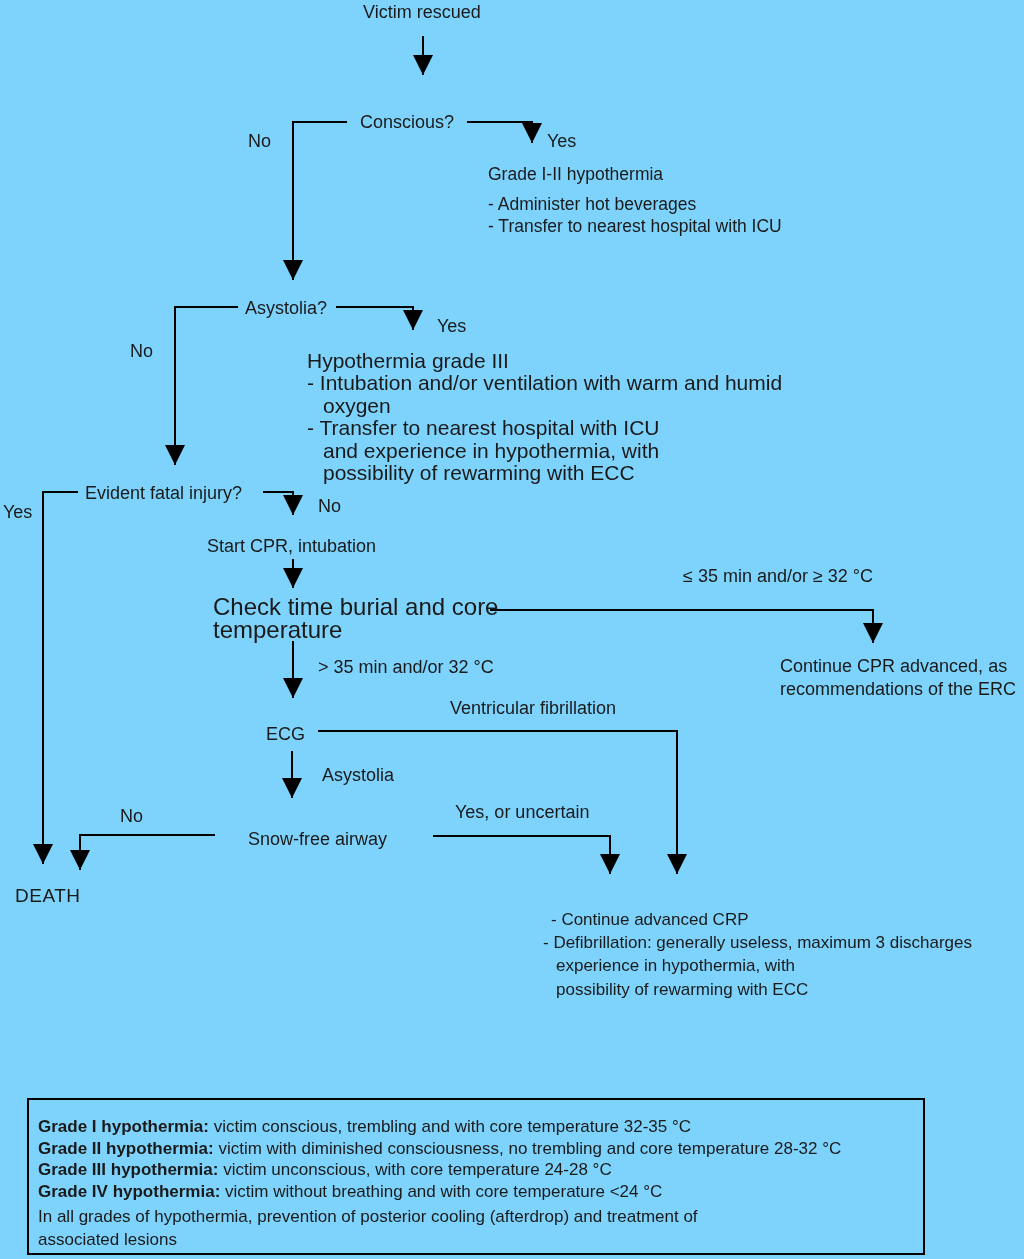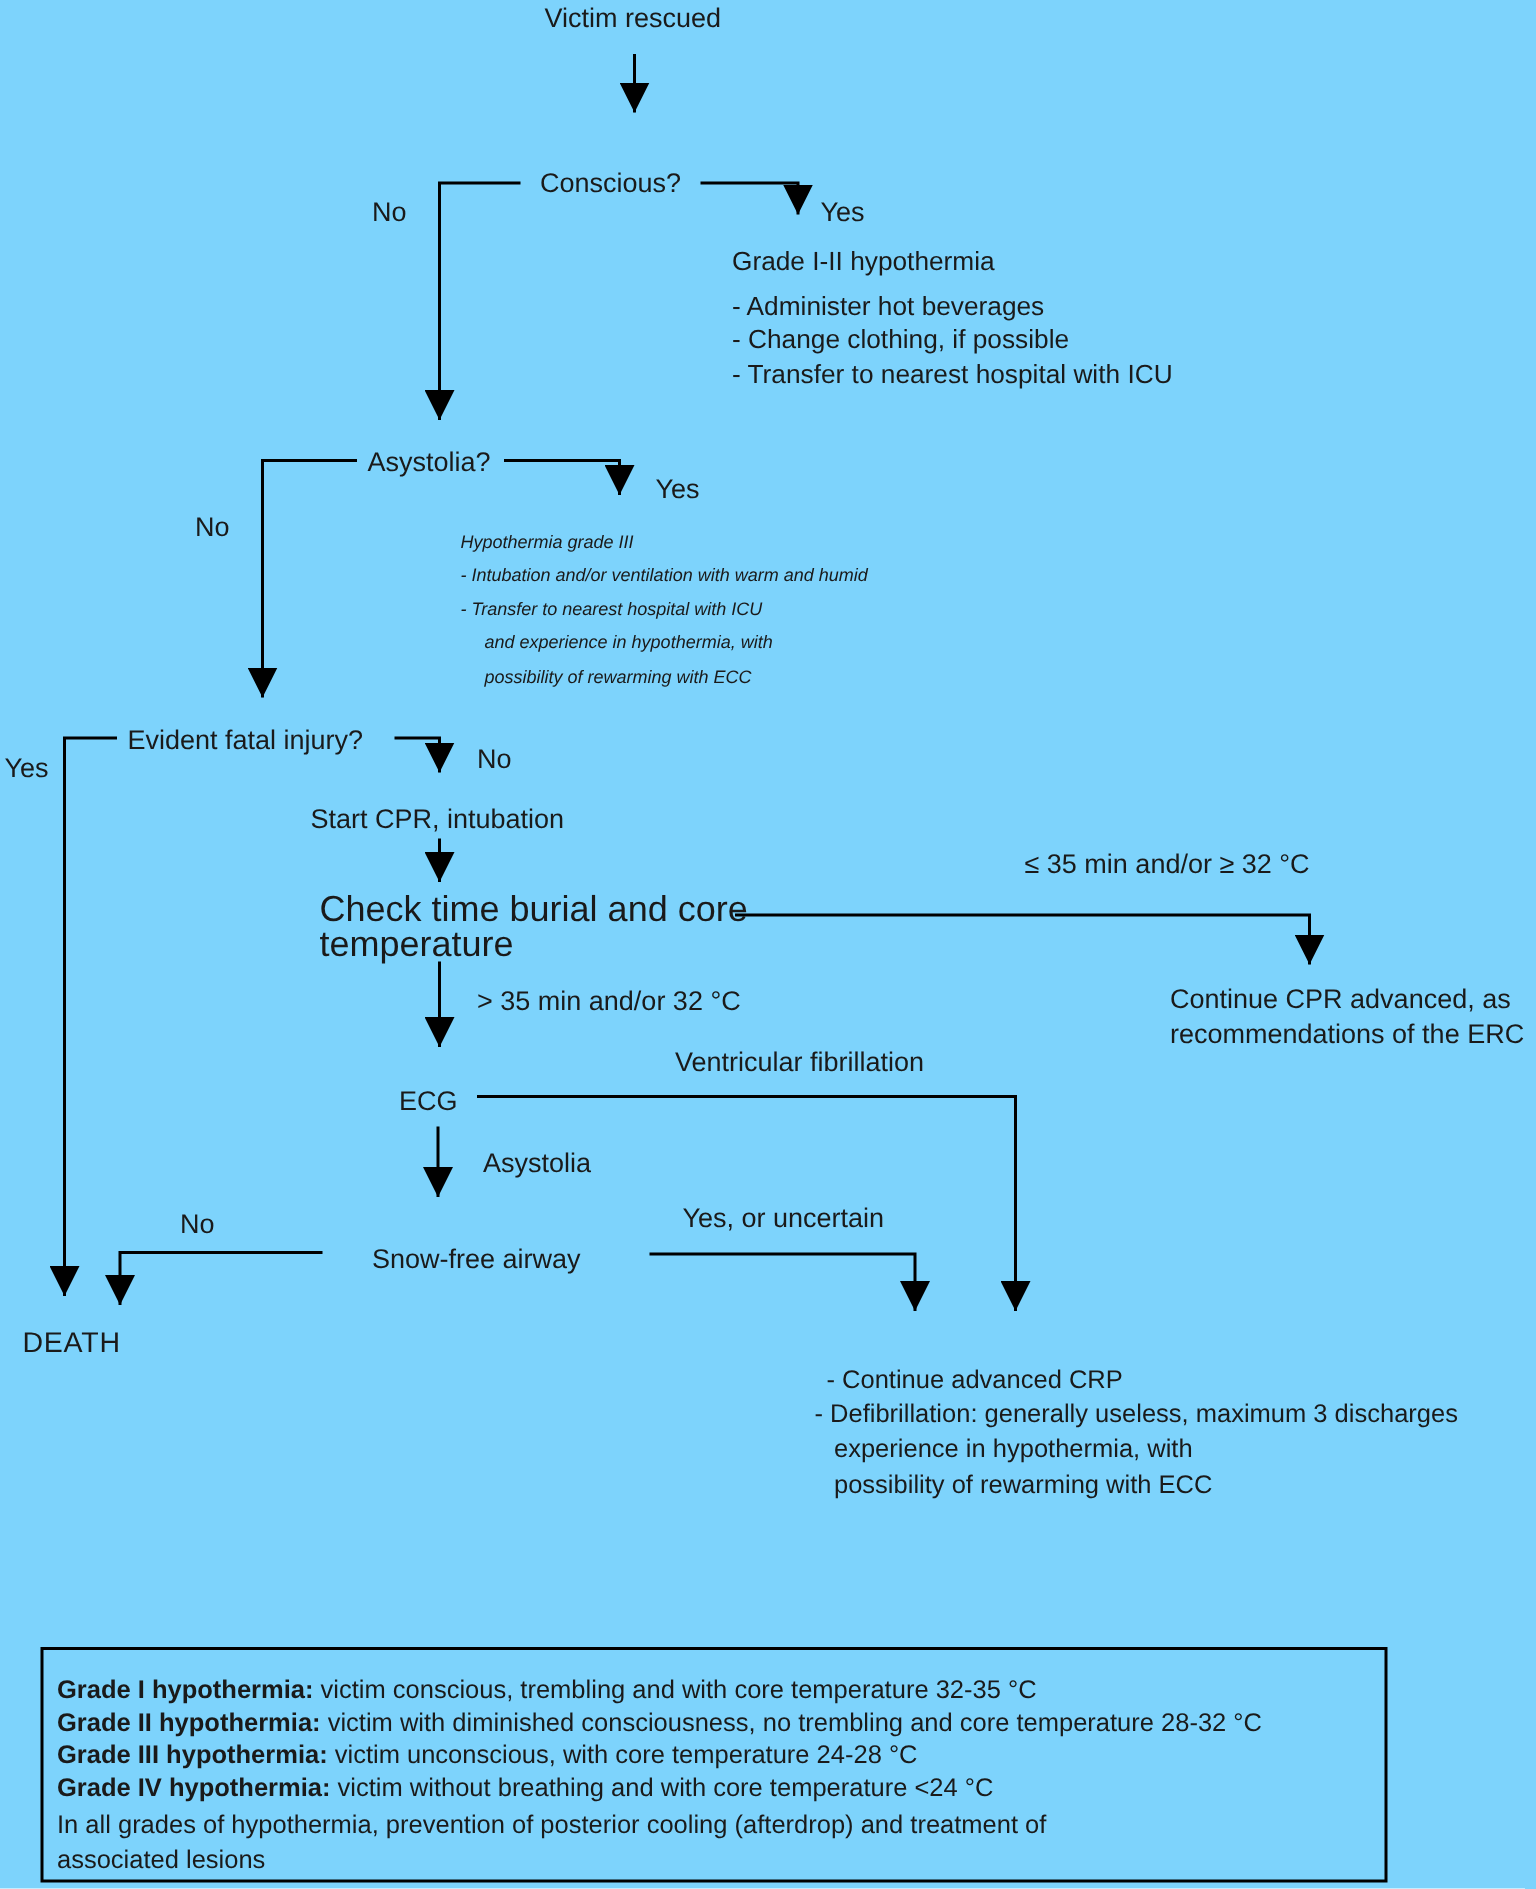--- a/index.html
+++ b/index.html
@@ -6,21 +6,21 @@
   #page {
     position:relative; width:1024px; height:1259px; background:#7dd3fc;
     font-family:"Liberation Sans", sans-serif; color:#1a1a1a; overflow:hidden;
   }
   #wires { position:absolute; left:0; top:0; width:1024px; height:1259px; }
   .lbl { position:absolute; white-space:nowrap; font-size:18px; line-height:20px; color:#1a1a1a; }
   .block { position:absolute; color:#1a1a1a; }
   .block .ln { white-space:nowrap; }
   #blk-grade12 { left:488px; top:163px; font-size:17.5px; line-height:22.5px; }
   #blk-grade12 .ln:first-child { margin-bottom:7px; }
-  #blk-grade3 { left:307px; top:350px; font-size:12px; line-height:22.4px;font-style:italic; }
+  #blk-grade3 { left:307px; top:350px; font-size:21px; line-height:22.4px; }
   #blk-grade3 .ind { padding-left:16px; }
   #blk-check { left:213px; top:596px; font-size:24px; line-height:22.5px; }
   #blk-continue { left:780px; top:655px; font-size:18px; line-height:23px; }
   #blk-grade4 { left:543px; top:908px; font-size:17px; line-height:23.2px; }
   #blk-grade4 .ln:first-child { padding-left:8px; }
   #blk-grade4 .ind { padding-left:13px; }
   #death-label { font-size:19px; letter-spacing:0.5px; }
   #legend-box {
     position:absolute; left:27px; top:1098px; width:898px; height:157px;
     border:2px solid #000; box-sizing:border-box; padding:16px 24px 0 9px;
@@ -60,31 +60,31 @@
   </svg>
 
   <div class="lbl" style="left:363px; top:2px">Victim rescued</div>
   <div class="lbl" style="left:360px; top:112px">Conscious?</div>
   <div class="lbl" style="left:248px; top:131px">No</div>
   <div class="lbl" style="left:547px; top:131px">Yes</div>
 
   <div class="block" id="blk-grade12">
     <div class="ln">Grade I-II hypothermia</div>
     <div class="ln">- Administer hot beverages</div>
-    <div class="ln">- Change clothing, if possible</div>
     <div class="ln">- Transfer to nearest hospital with ICU</div>
   </div>
 
   <div class="lbl" style="left:245px; top:298px">Asystolia?</div>
   <div class="lbl" style="left:130px; top:341px">No</div>
   <div class="lbl" style="left:437px; top:316px">Yes</div>
 
   <div class="block" id="blk-grade3">
     <div class="ln">Hypothermia grade III</div>
     <div class="ln">- Intubation and/or ventilation with warm and humid</div>
+    <div class="ln ind">oxygen</div>
     <div class="ln">- Transfer to nearest hospital with ICU</div>
     <div class="ln ind">and experience in hypothermia, with</div>
     <div class="ln ind">possibility of rewarming with ECC</div>
   </div>
 
   <div class="lbl" style="left:85px; top:483px">Evident fatal injury?</div>
   <div class="lbl" style="left:3px; top:502px">Yes</div>
   <div class="lbl" style="left:318px; top:496px">No</div>
 
   <div class="lbl" style="left:207px; top:536px">Start CPR, intubation</div>

